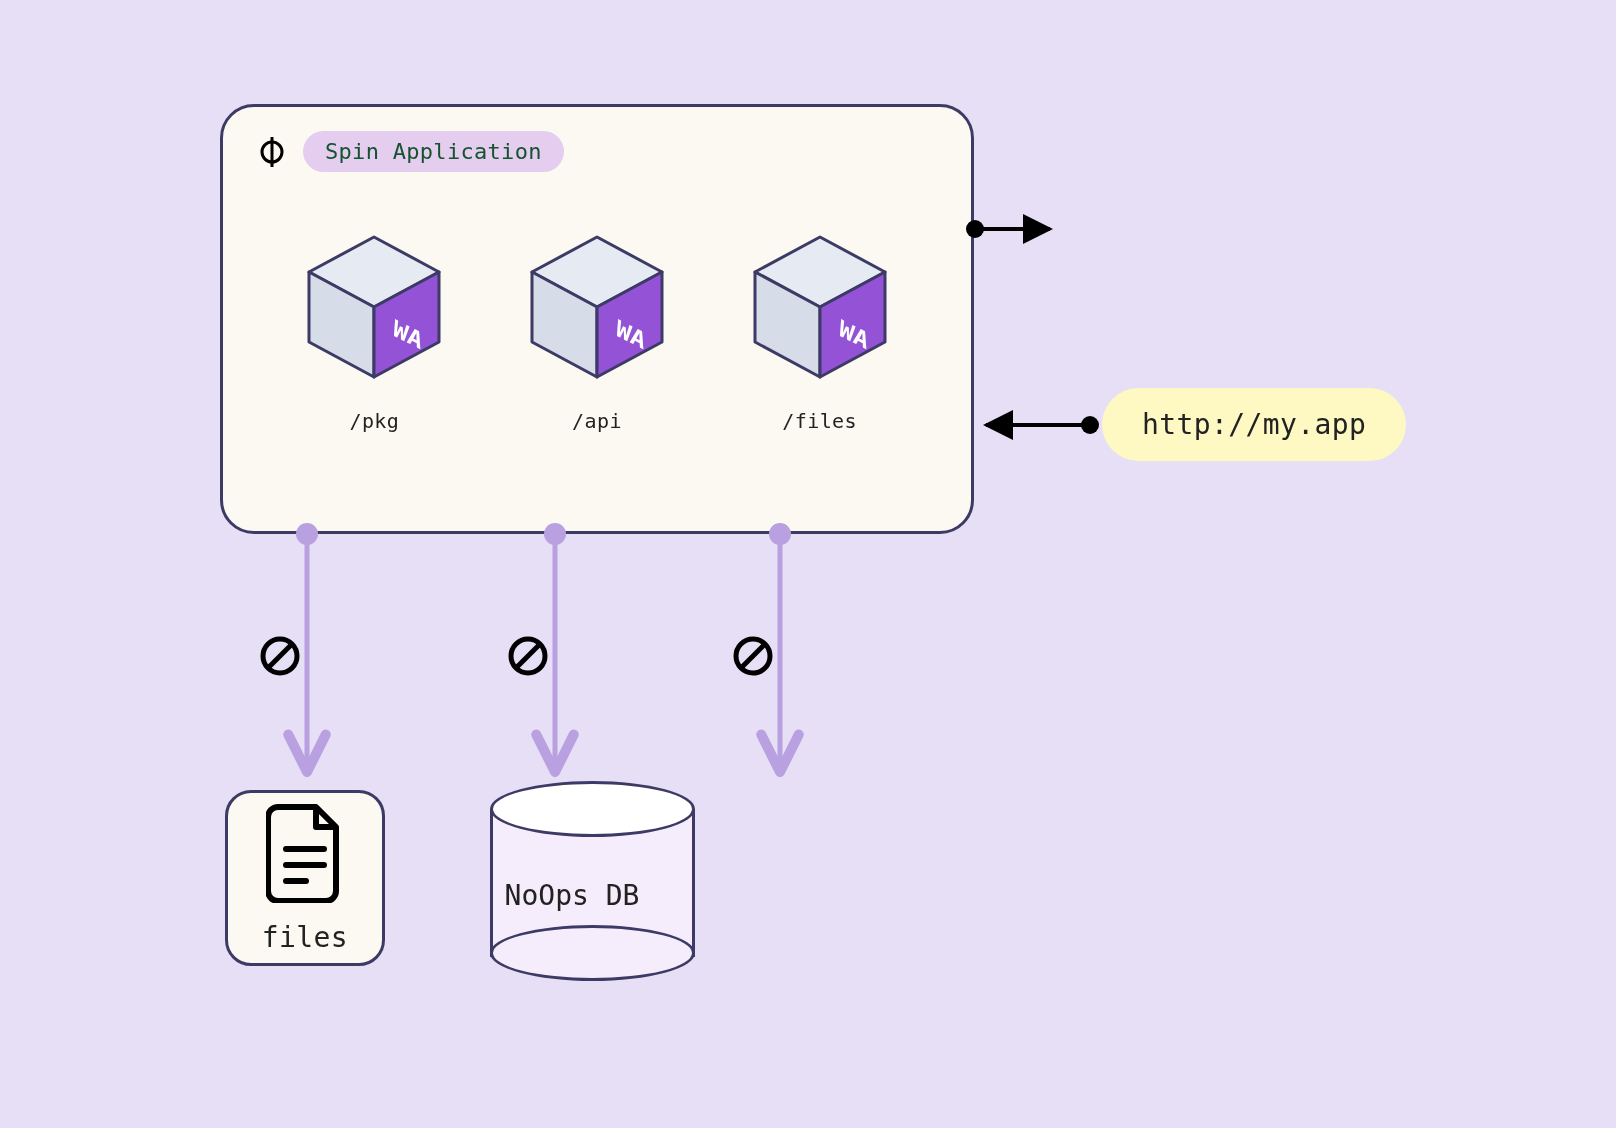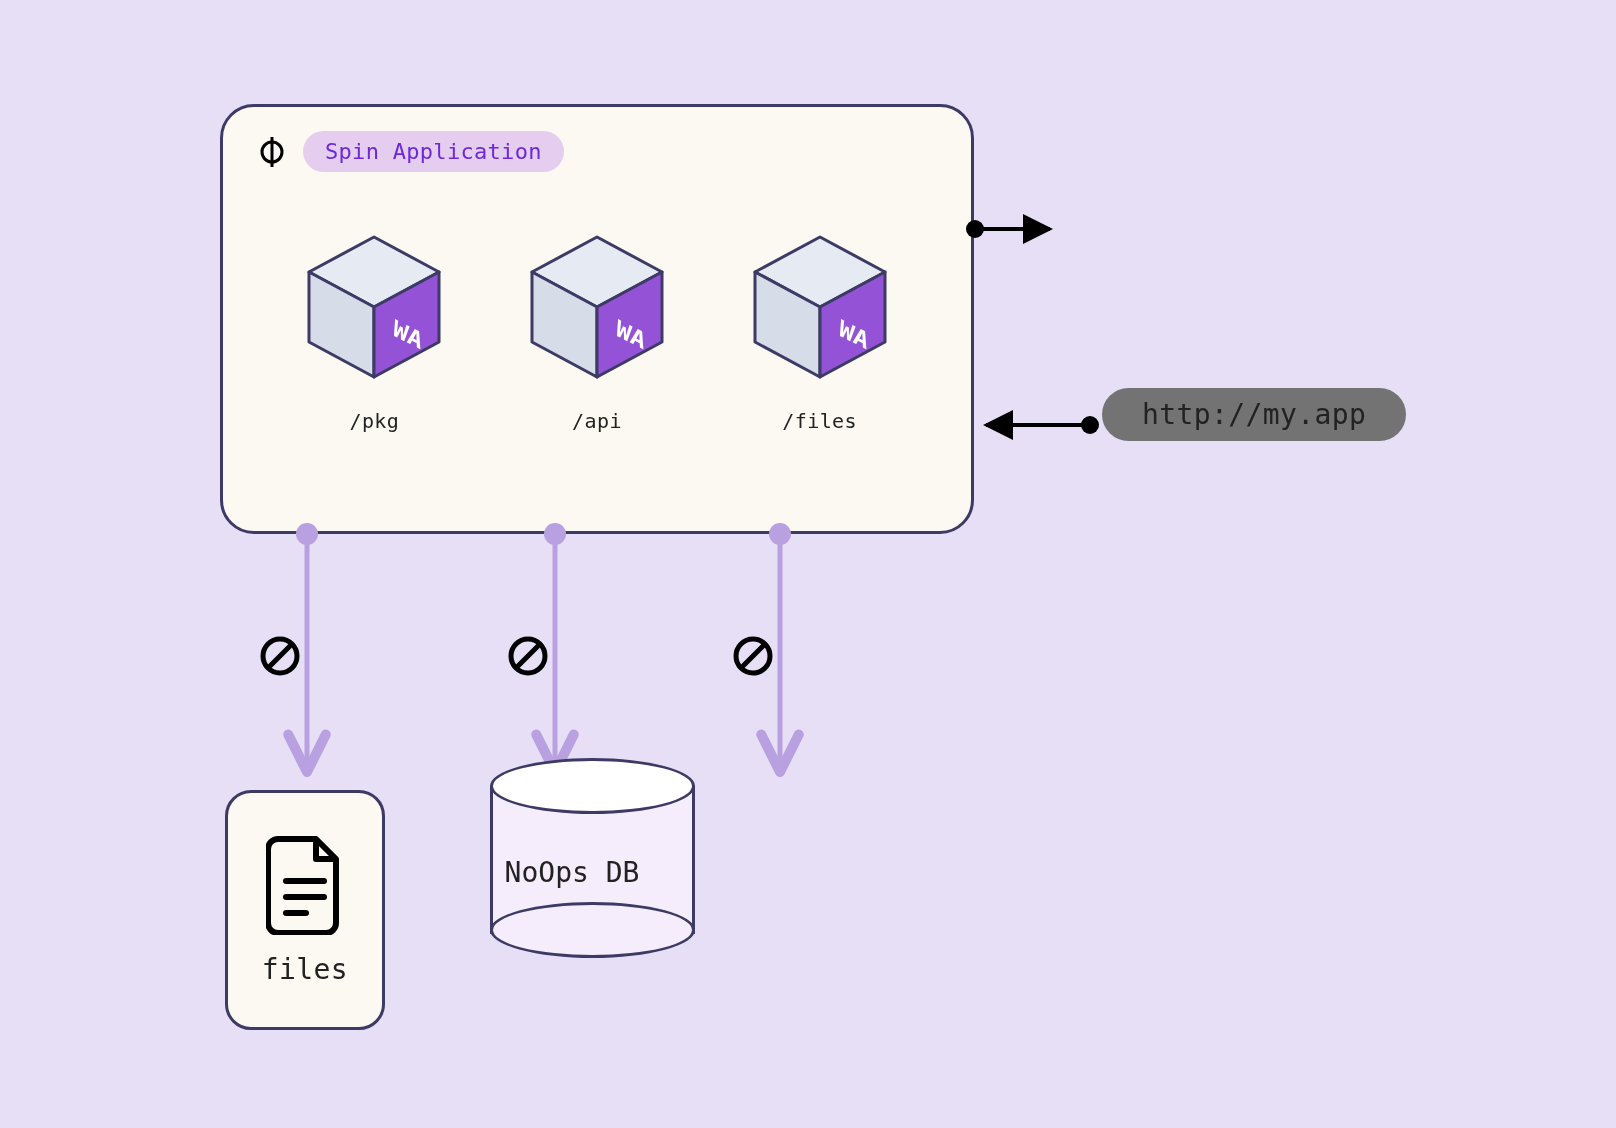--- a/index.html
+++ b/index.html
@@ -35,21 +35,21 @@
   }
   .phi {
     width: 34px; height: 34px;
     display: inline-flex; align-items: center; justify-content: center;
   }
   .app-badge-pill {
     background: #e4cdef;
     border-radius: 22px;
     padding: 8px 22px;
     font-size: 22px;
-    color: #6d28d9;
+    color: #14532d;
     letter-spacing: 0.3px;
   }
   .cubes {
     position: absolute;
     left: 0; right: 0;
     top: 120px;
     display: flex;
     justify-content: space-around;
     padding: 0 40px;
   }
@@ -83,62 +83,62 @@
     gap: 16px;
   }
   .config-label {
     font-size: 28px;
     color: #222;
     letter-spacing: 0.4px;
   }
   
   .url-pill {
     position: absolute;
-    background: #737373;
+    background: #fef9c3;
     border-radius: 40px;
-    padding: 10px 40px;
+    padding: 20px 40px;
     font-size: 28px;
     color: #222;
     letter-spacing: 0.4px;
     white-space: nowrap;
   }
   .url-right {
     left: 1102px;
     top: 388px;
   }
   .url-bottom {
     left: 680px;
     top: 798px;
   }
   
   .files-box {
     position: absolute;
     left: 225px;
     top: 790px;
     width: 160px;
-    height: 240px;
+    height: 176px;
     background: #fbf9f1;
     border: 3px solid #3d3b66;
     border-radius: 26px;
     display: flex;
     flex-direction: column;
     align-items: center;
     justify-content: center;
     gap: 18px;
   }
   .files-label {
     font-size: 28px;
     color: #222;
     letter-spacing: 0.4px;
   }
   
   .db-cyl {
     position: absolute;
     left: 490px;
-    top: 758px;
+    top: 781px;
     width: 164px;
     height: 200px;
   }
   .db-body {
     position: absolute;
     left: 0;
     top: 28px;
     width: 205px;
     height: 148px;
     background: #f5edfb;

